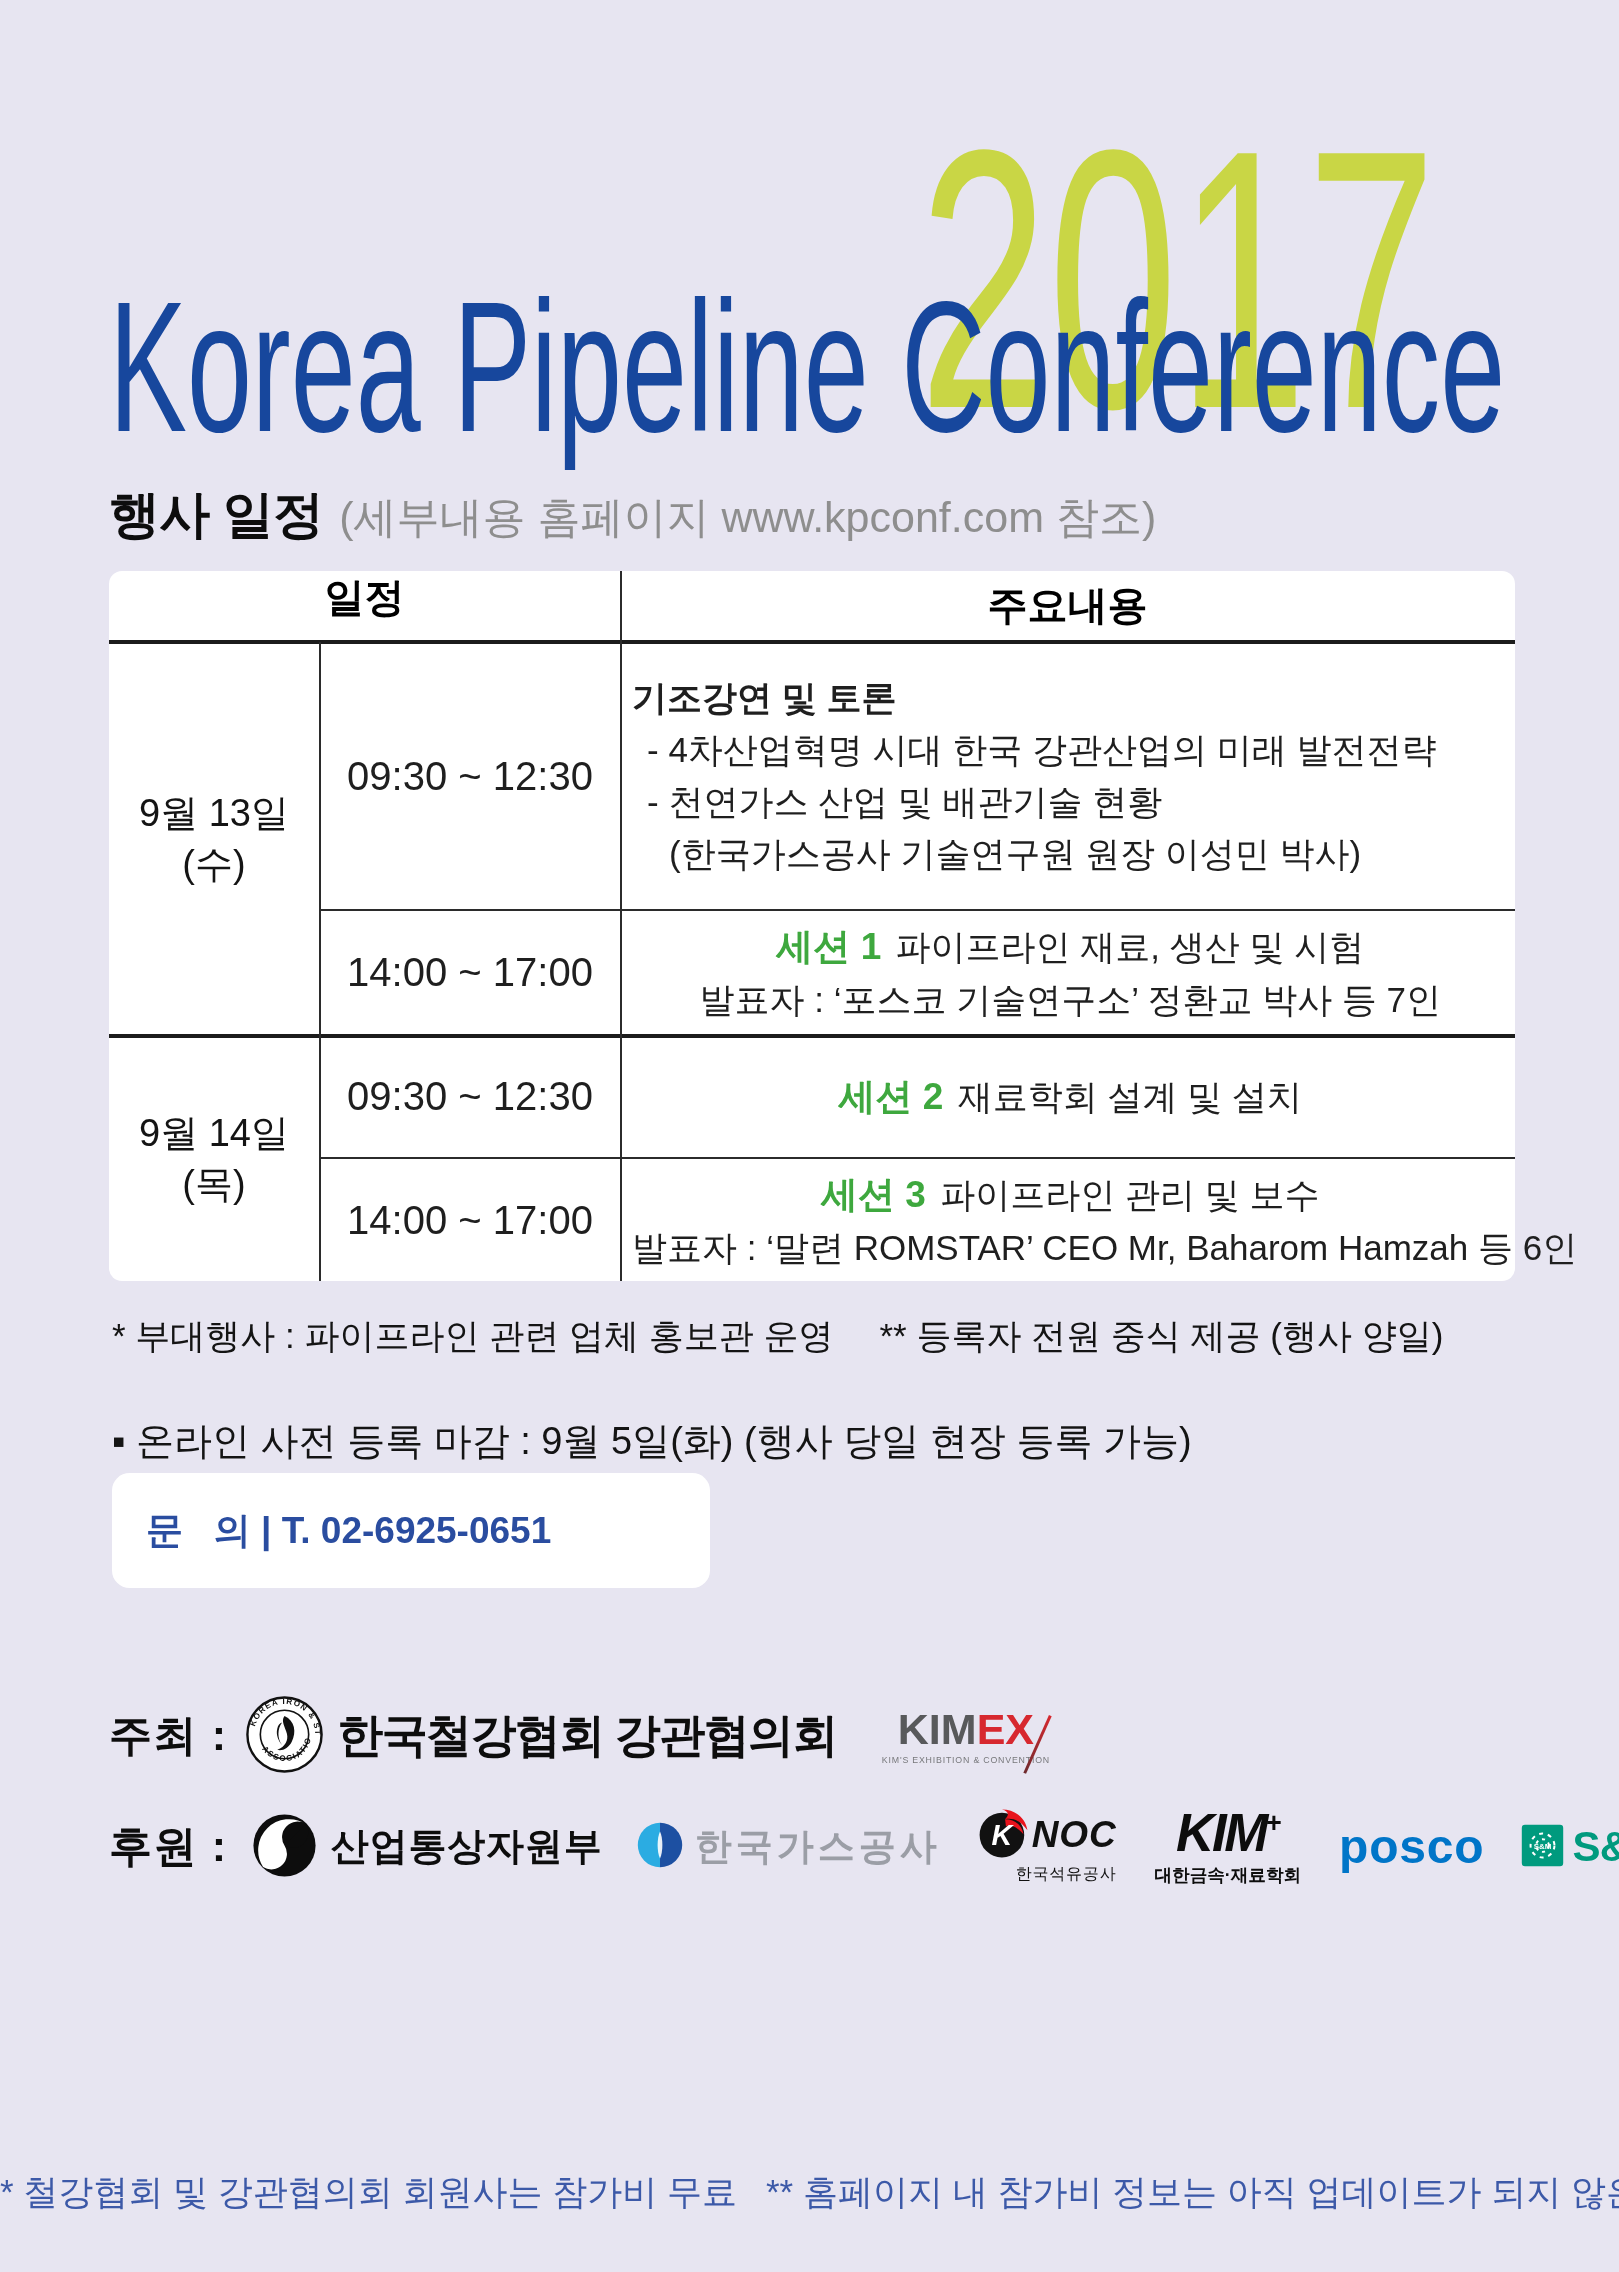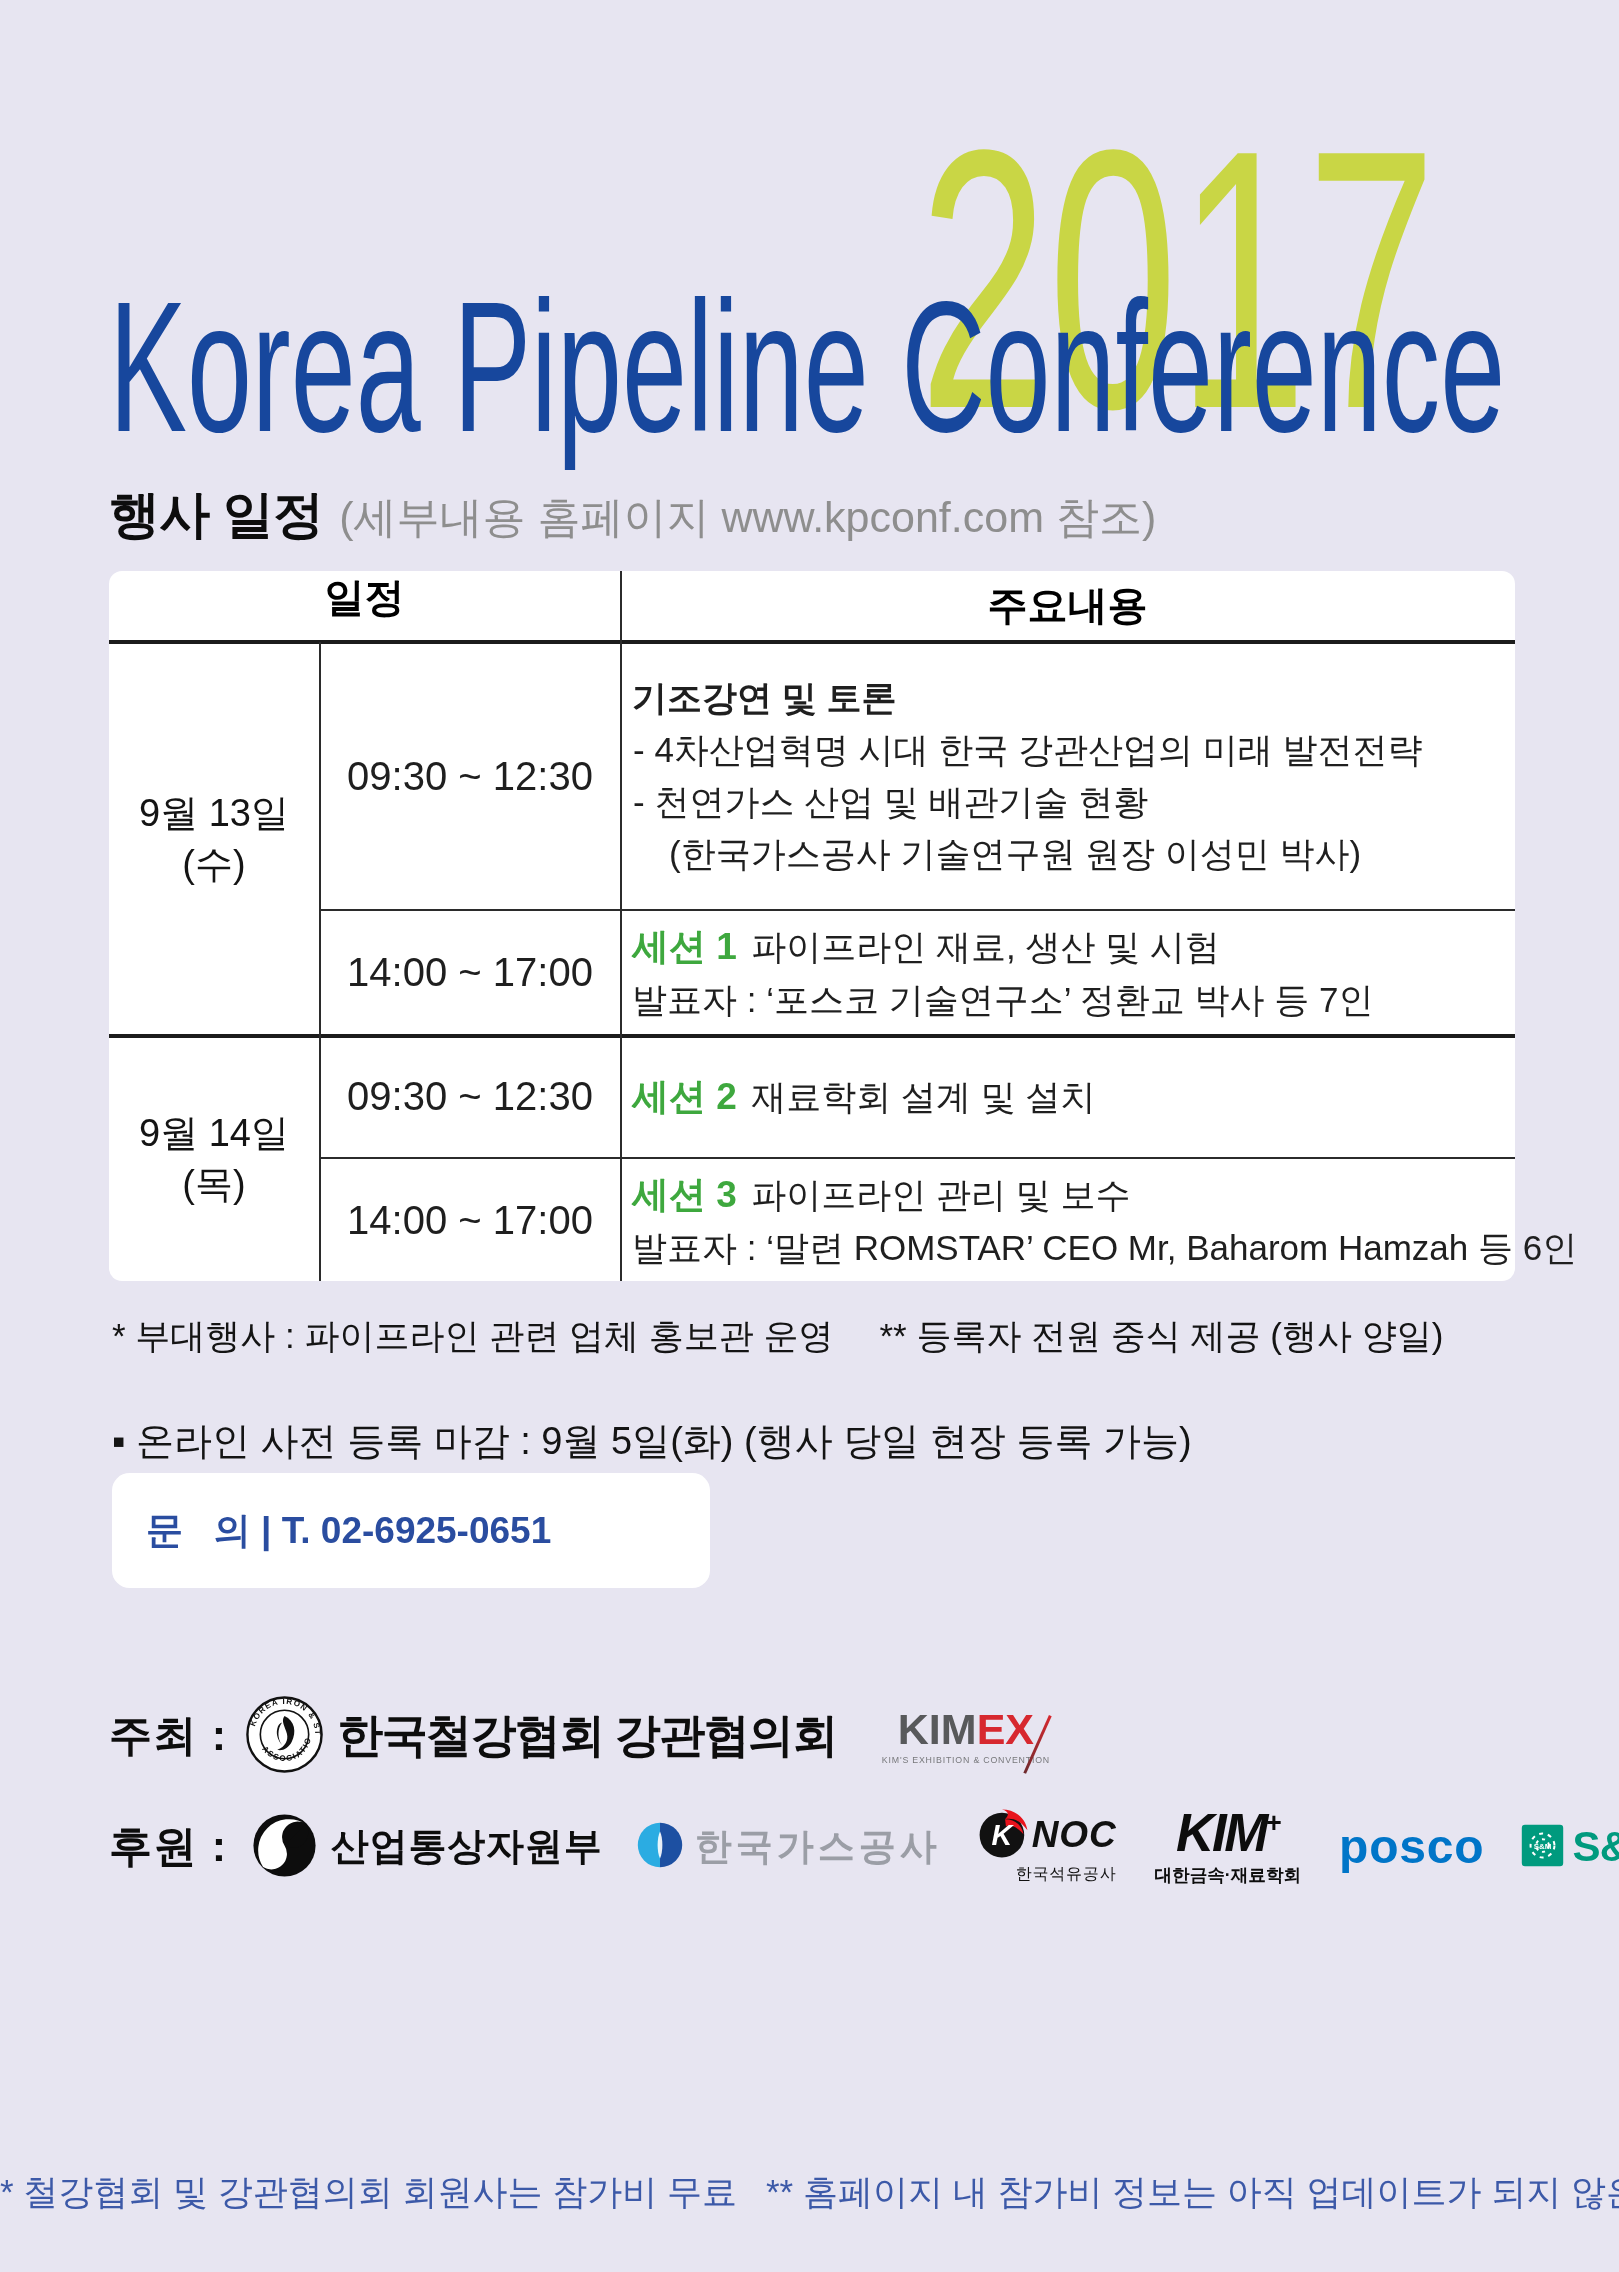--- a/index.html
+++ b/index.html
@@ -31,23 +31,23 @@
   .hline-thick{height:4px;left:0;right:0;}
   .hline-thin{height:1.6px;left:210px;right:0;background:#2b2b2b;}
   .vline{width:1.6px;background:#2b2b2b;}
   .th{font-size:40px;font-weight:bold;color:#000;}
   .date-cell{flex-direction:column;font-size:38px;line-height:51px;color:#141414;}
   .time-cell{font-size:40px;color:#1f1f1f;white-space:nowrap;}
   .content-cell{position:absolute;left:523px;right:6.4px;display:flex;flex-direction:column;justify-content:center;text-align:left;}
   .content-cell .ln{font-size:35px;line-height:52px;color:#1f1f1f;white-space:nowrap;}
   .keynote-title{font-size:37px;font-weight:bold;}
   .green{color:#3ea83e;}
-  .ind-a{margin-left:1px;}
+  .ind-a{margin-left:15px;}
   .ind-b{margin-left:37px;}
-  .session-line{white-space:nowrap;font-size:35px;line-height:53px;color:#1f1f1f;}
+  .session-line{white-space:nowrap;font-size:35px;line-height:53px;color:#1f1f1f;text-align:center;}
   .session-tag{font-size:37px;font-weight:bold;margin-right:14.4px;}
   
   .note1{position:absolute;left:112px;top:1313px;font-size:35px;color:#141414;white-space:nowrap;}
   .note1 .gap{margin-left:46px;}
   .note2{position:absolute;left:112px;top:1416px;font-size:38px;color:#141414;white-space:nowrap;}
   
   .contact{position:absolute;left:112px;top:1473px;width:598px;height:115px;background:#fff;border-radius:17.6px;
     display:flex;flex-direction:column;justify-content:center;padding-left:34px;box-sizing:border-box;}
   .contact .row{font-size:37px;font-weight:bold;color:#2a4da0;line-height:46px;white-space:pre;}
   

